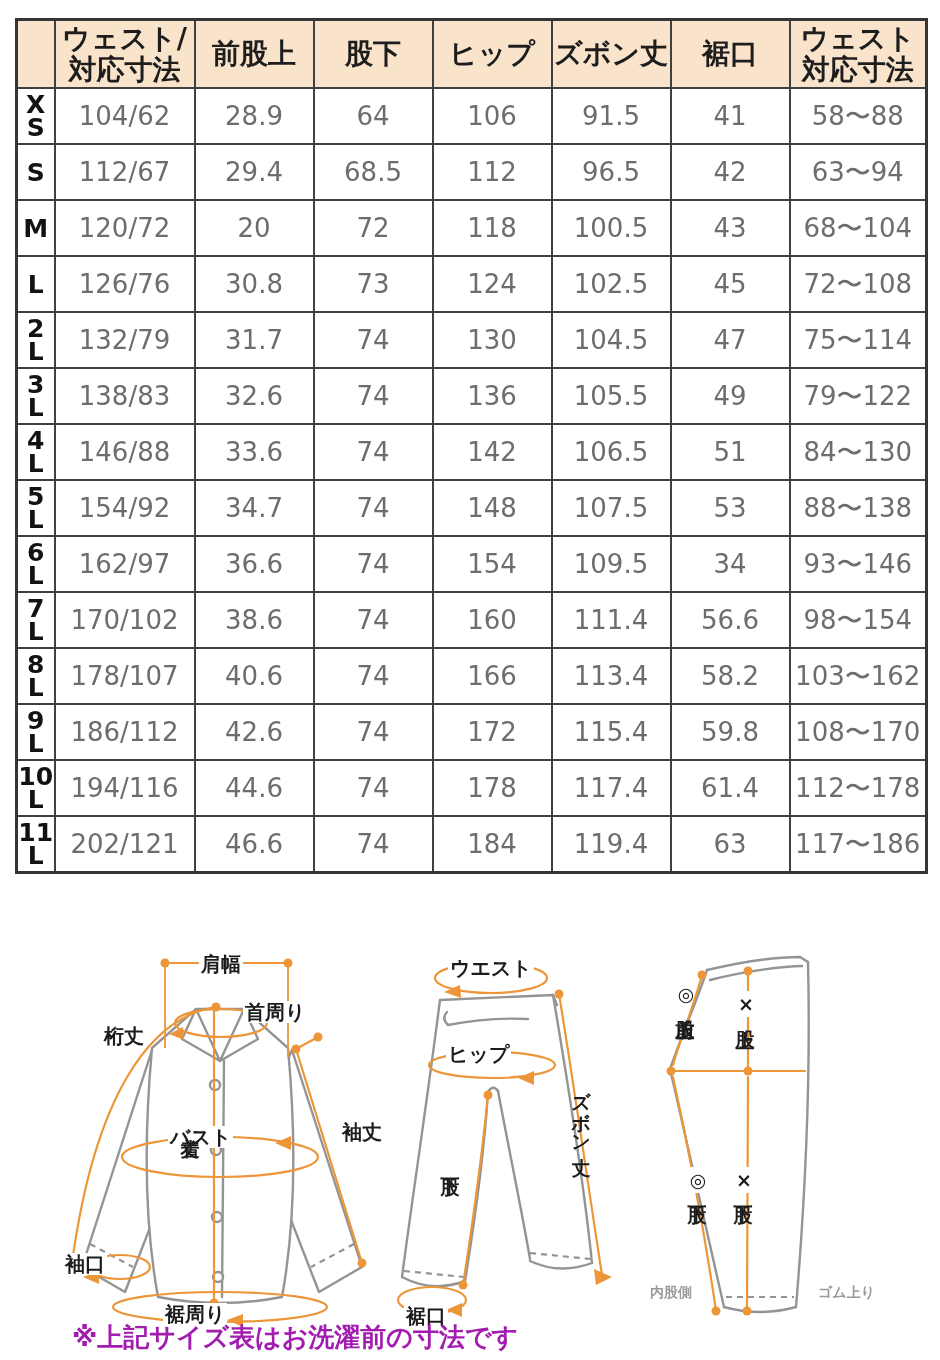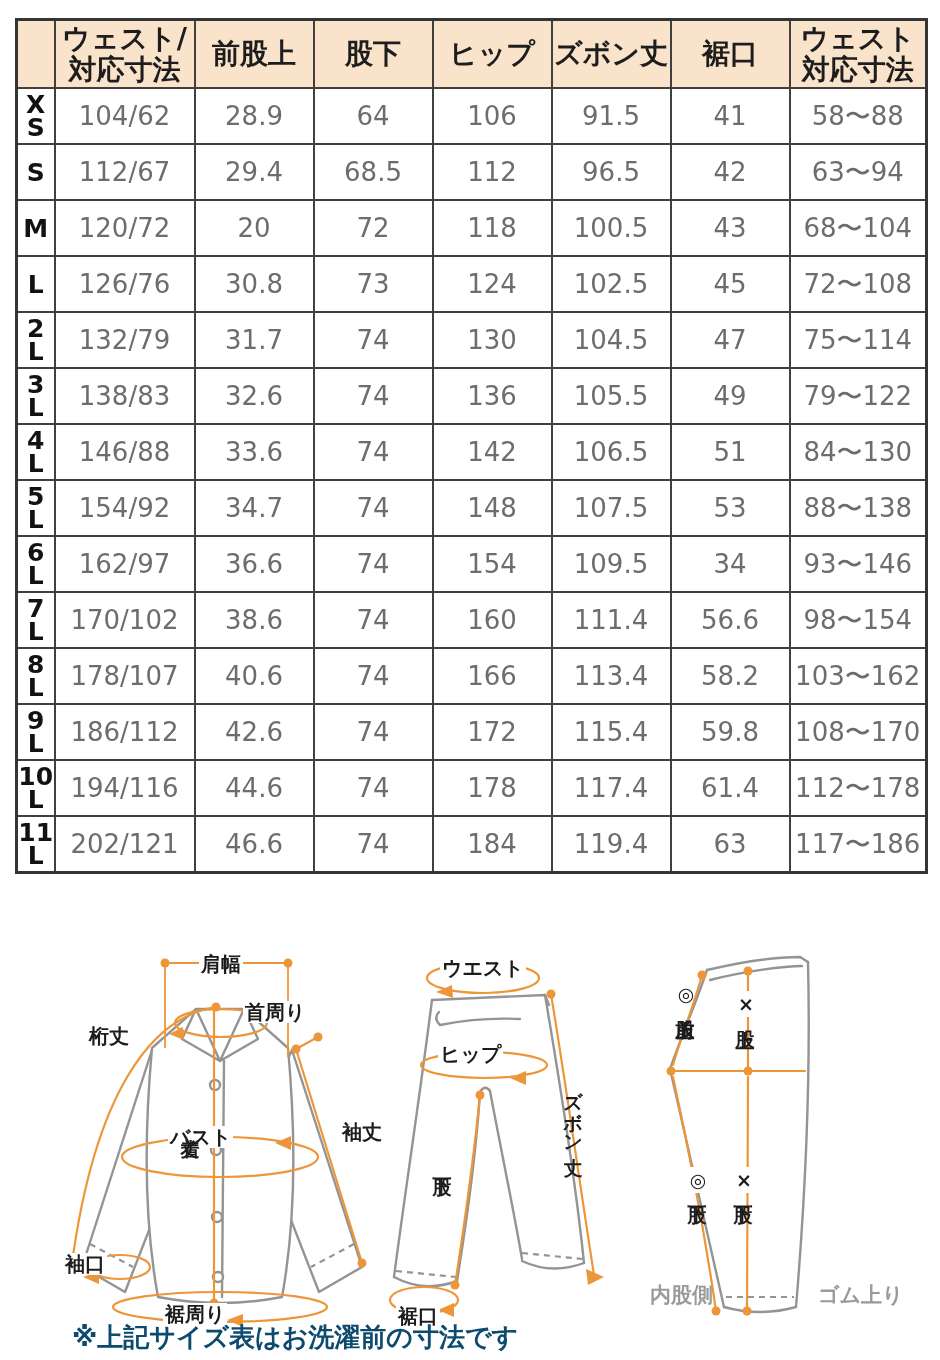--- a/index.html
+++ b/index.html
@@ -16,35 +16,35 @@
   .size-chart thead th span{display:block;}
   .size-chart tbody td{height:54px;font-size:26px;color:#6d6d6d;font-weight:400;}
   .size-chart tbody th.size{background:#fff;font-size:25px;font-weight:600;
     color:#121212;line-height:0.92;padding:1px 0;}
   .size-chart tbody th.size span{display:block;}
 
   
   .diagrams{position:absolute;left:0;top:945px;width:940px;height:415px;}
   .diag{position:absolute;top:0;height:400px;}
   #diag-shirt{left:25px;width:405px;}
-  #diag-pants{left:380px;width:265px;}
+  #diag-pants{left:388px;width:265px;}
   #diag-side{left:650px;width:290px;}
   .diag svg{position:absolute;left:0;top:0;}
 
   .dlabel{position:absolute;font-size:20px;font-weight:700;color:#1c1c1c;
     background:#fff;line-height:1;padding:1px 2px;white-space:nowrap;}
   .vlabel{position:absolute;font-size:19px;font-weight:700;color:#1c1c1c;
     writing-mode:vertical-rl;text-orientation:upright;line-height:1;
     letter-spacing:0;white-space:nowrap;}
   .wbg{background:#fff;padding:2px 0;}
-  .glabel{position:absolute;font-size:21px;font-weight:700;color:#9a9a9a;
+  .glabel{position:absolute;font-size:14px;font-weight:700;color:#9a9a9a;
     line-height:1;white-space:nowrap;}
 
   .note{position:absolute;left:72px;top:1320px;font-size:26px;font-weight:600;
-    color:#0c4a6e;}
+    color:#a21caf;}
 
   
   .garment{fill:#ffffff;stroke:#949494;stroke-width:2.4;stroke-linejoin:round;stroke-linecap:round;}
   .gline{fill:none;stroke:#949494;stroke-width:2.4;stroke-linecap:round;}
   .gdash{fill:none;stroke:#949494;stroke-width:2.2;stroke-dasharray:6 5;}
   .oline{fill:none;stroke:#ed9639;stroke-width:2.2;stroke-linecap:round;}
   .othin{fill:none;stroke:#ed9639;stroke-width:1.8;}
   .odot{fill:#ed9639;stroke:none;}
   .oarr{fill:#ed9639;stroke:none;}
 </style>
@@ -315,21 +315,21 @@
         <circle class="odot" cx="293" cy="92" r="4.5"></circle>
         <circle class="odot" cx="337" cy="318" r="4.5"></circle>
         <ellipse class="oline" cx="95" cy="322" rx="30" ry="12"></ellipse>
         <polygon class="oarr" points="74,326 58,332 74,339"></polygon>
         <ellipse class="oline" cx="195" cy="362" rx="107" ry="15"></ellipse>
         <polygon class="oarr" points="218,369 202,375 218,382"></polygon>
       </g>
     </svg>
     <span class="dlabel" style="left:174px;top:8px">肩幅</span>
     <span class="dlabel" style="left:218px;top:56px">首周り</span>
-    <span class="dlabel" style="left:62px;top:80px">桁丈</span>
+    <span class="dlabel" style="left:77px;top:80px">桁丈</span>
     <span class="dlabel" style="left:143px;top:181px">バスト</span>
     <span class="dlabel" style="left:315px;top:176px">袖丈</span>
     <span class="vlabel" style="left:156px;top:178px">着丈</span>
     <span class="dlabel" style="left:38px;top:308px">袖口</span>
     <span class="dlabel" style="left:138px;top:358px">裾周り</span>
   </div>
 
   <div class="diag" id="diag-pants">
     <svg width="265" height="400" viewBox="0 0 265 400">
       <g>

